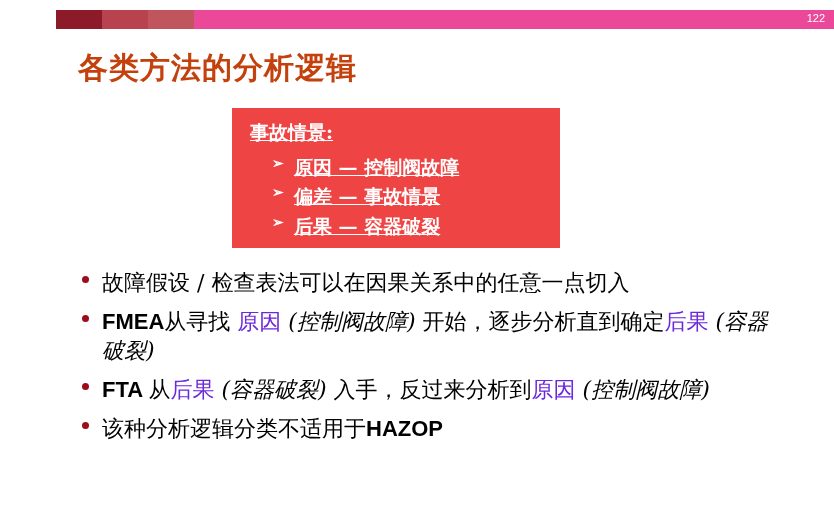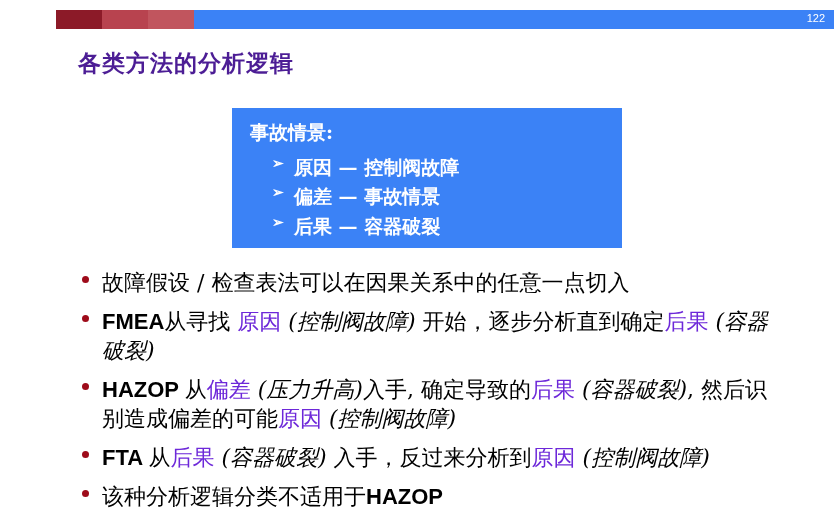--- a/index.html
+++ b/index.html
@@ -27,51 +27,52 @@
     top: 10px;
     height: 19px;
     display: flex;
   }
   .topbar .seg {
     height: 100%;
   }
   .seg-dark { width: 46px; background: #8c1a28; }
   .seg-mid  { width: 46px; background: #b8434f; }
   .seg-light{ width: 46px; background: #c1555e; }
-  .seg-grey { flex: 1; background: #3b82f6; position: relative; }
+  .seg-grey { flex: 1; background: #ec4899; position: relative; }
   .page-num {
     position: absolute;
     right: 9px;
     top: 2px;
     color: #ffffff;
     font-size: 11px;
     font-family: "Liberation Sans", sans-serif;
   }
   
   .title {
     position: absolute;
     left: 78px;
     top: 48px;
     font-family: Liberation Sans, sans-serif;
     font-weight: bold;
-    font-size: 23px;
-    color: #4c1d95;
+    font-size: 30px;
+    color: #c2410c;
     letter-spacing: 1px;
   }
   
   .callout {
     position: absolute;
     left: 232px;
     top: 108px;
-    width: 390px;
+    width: 328px;
     height: 140px;
-    background: #3b82f6;
+    background: #ef4444;
     color: #ffffff;
     box-sizing: border-box;
     padding: 12px 0 0 18px;
+    text-decoration: underline;
   }
   .callout .head {
     font-family: "DejaVu Serif", "Liberation Serif", serif;
     font-weight: bold;
     font-size: 19px;
     margin-bottom: 7px;
   }
   .callout ul {
     list-style: none;
     margin: 0;
@@ -153,18 +154,17 @@
       <li>
         <span class="arrow">➢</span>
         <span>后果 — 容器破裂</span>
       </li>
     </ul>
   </div>
 
   <div class="bullets" id="bullet-container">
       <div class="bullet"><span class="dot"></span><span>故障假设 / 检查表法可以在因果关系中的任意一点切入</span></div>
       <div class="bullet"><span class="dot"></span><span class="b-bold">FMEA</span><span>从寻找 </span><span class="b-red">原因 </span><span class="b-red-i">(控制阀故障)</span><span> 开始，逐步分析直到确定</span><span class="b-red">后果</span><span class="b-red-i"> (容器破裂)</span></div>
-      <div class="bullet"><span class="dot"></span><span class="b-bold">HAZOP </span><span>从</span><span class="b-red">偏差 </span><span class="b-red-i">(压力升高)</span><span>入手, 确定导致的</span><span class="b-red">后果 </span><span class="b-blk-i">(容器破裂)</span><span>, 然后识别造成偏差的可能</span><span class="b-red">原因 </span><span class="b-red-i">(控制阀故障)</span></div>
       <div class="bullet"><span class="dot"></span><span class="b-bold">FTA </span><span>从</span><span class="b-red">后果 </span><span class="b-red-i">(容器破裂)</span><span> 入手，反过来分析到</span><span class="b-red">原因 </span><span class="b-red-i">(控制阀故障)</span></div>
       <div class="bullet"><span class="dot"></span><span>该种分析逻辑分类不适用于</span><span class="b-bold">HAZOP</span></div>
     </div>
 
 </div>
 
 </body></html>

